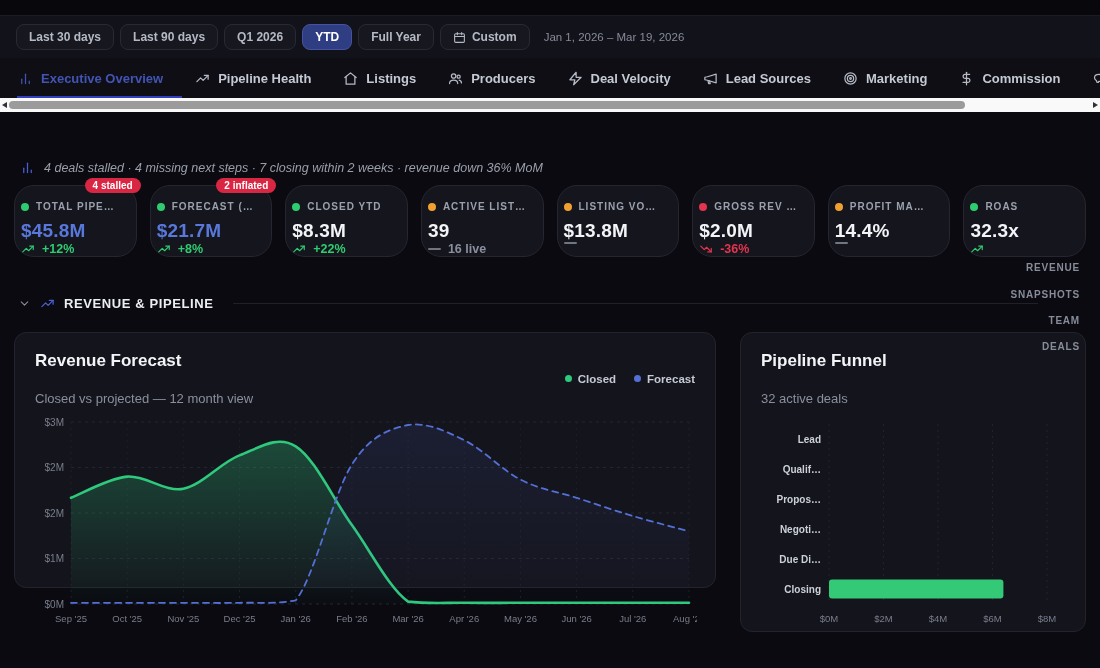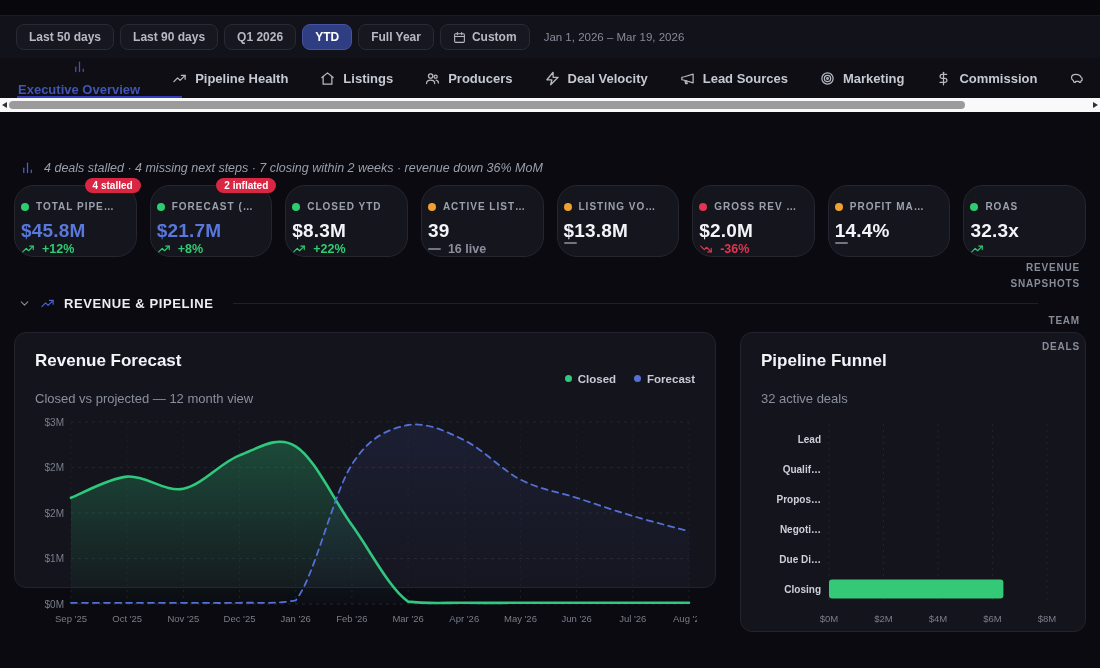--- a/index.html
+++ b/index.html
@@ -23,21 +23,21 @@
     font-family:inherit; cursor:pointer; white-space:nowrap; display:flex; align-items:center; gap:6px;
   }
   .range-btn.active { background:#2f3e82; border-color:#46529f; color:#ffffff; }
   .range-btn .icon { width:13px; height:13px; color:#b4b9c4; }
   .date-range { margin-left:8px; color:#868b98; font-size:11.5px; }
 
   
   .tabs { height:40px; background:#0e0e14; display:flex; align-items:center; gap:32px; padding:0 18px; white-space:nowrap; overflow:hidden; position:relative; }
   .tab { display:flex; align-items:center; gap:8px; color:#c5c9d3; font-size:13px; font-weight:700; cursor:pointer; flex:none; }
   .tab .icon { width:15px; height:15px; color:#b6bac5; }
-  .tab.active { color:#4254b4;flex-direction:column; }
+  .tab.active { color:#4254b4; }
   .tab.active .icon { color:#4254b4; }
   .tab-underline { position:absolute; left:17px; bottom:0; width:165px; height:2px; background:#3240c0; }
 
   
   .hscrollbar { height:14px; background:#f9f9f9; position:relative; }
   .hscroll-thumb { position:absolute; left:9px; top:3px; width:956px; height:8px; background:#9b9b9b; border-radius:4px; }
   .hscroll-arrow-left { position:absolute; left:2px; top:4px; width:0; height:0;
     border-top:3.5px solid transparent; border-bottom:3.5px solid transparent; border-right:5px solid #30303a; }
   .hscroll-arrow-right { position:absolute; right:2px; top:4px; width:0; height:0;
     border-top:3.5px solid transparent; border-bottom:3.5px solid transparent; border-left:5px solid #30303a; }
@@ -91,21 +91,21 @@
   .chart-wrap { margin-top:8px; }
   svg text { font-family:"Liberation Sans", sans-serif; }
 </style>
 </head>
 <body>
 
 <div class="top-strip"></div>
 
 <div class="toolbar">
   <div id="range-buttons" style="display:flex;gap:6px;">
-      <button class="range-btn">Last 50 days</button>
+      <button class="range-btn">Last 30 days</button>
       <button class="range-btn">Last 90 days</button>
       <button class="range-btn">Q1 2026</button>
       <button class="range-btn active">YTD</button>
       <button class="range-btn">Full Year</button>
     </div>
   <button class="range-btn">
     <span class="icon">
       <svg viewBox="0 0 24 24">
           <rect x="3" y="5" width="18" height="16" rx="2"></rect>
           <line x1="3" y1="10" x2="21" y2="10"></line>
@@ -457,16 +457,16 @@
             <rect x="68" y="157.5" width="174.4" height="19" rx="3" fill="#34c977"></rect>
           </svg>
       </div>
     </div>
 
   </div>
 </div>
 
 <div id="side-labels">
     <div class="side-label" style="top: 262px; text-align: center;">REVENUE</div>
-    <div class="side-label" style="top: 278px;">SNAPSHOTS</div>
+    <div class="side-label" style="top: 289px;">SNAPSHOTS</div>
     <div class="side-label" style="top: 315px;">TEAM</div>
     <div class="side-label" style="top: 341px;">DEALS</div>
   </div>
 
 </body></html>

